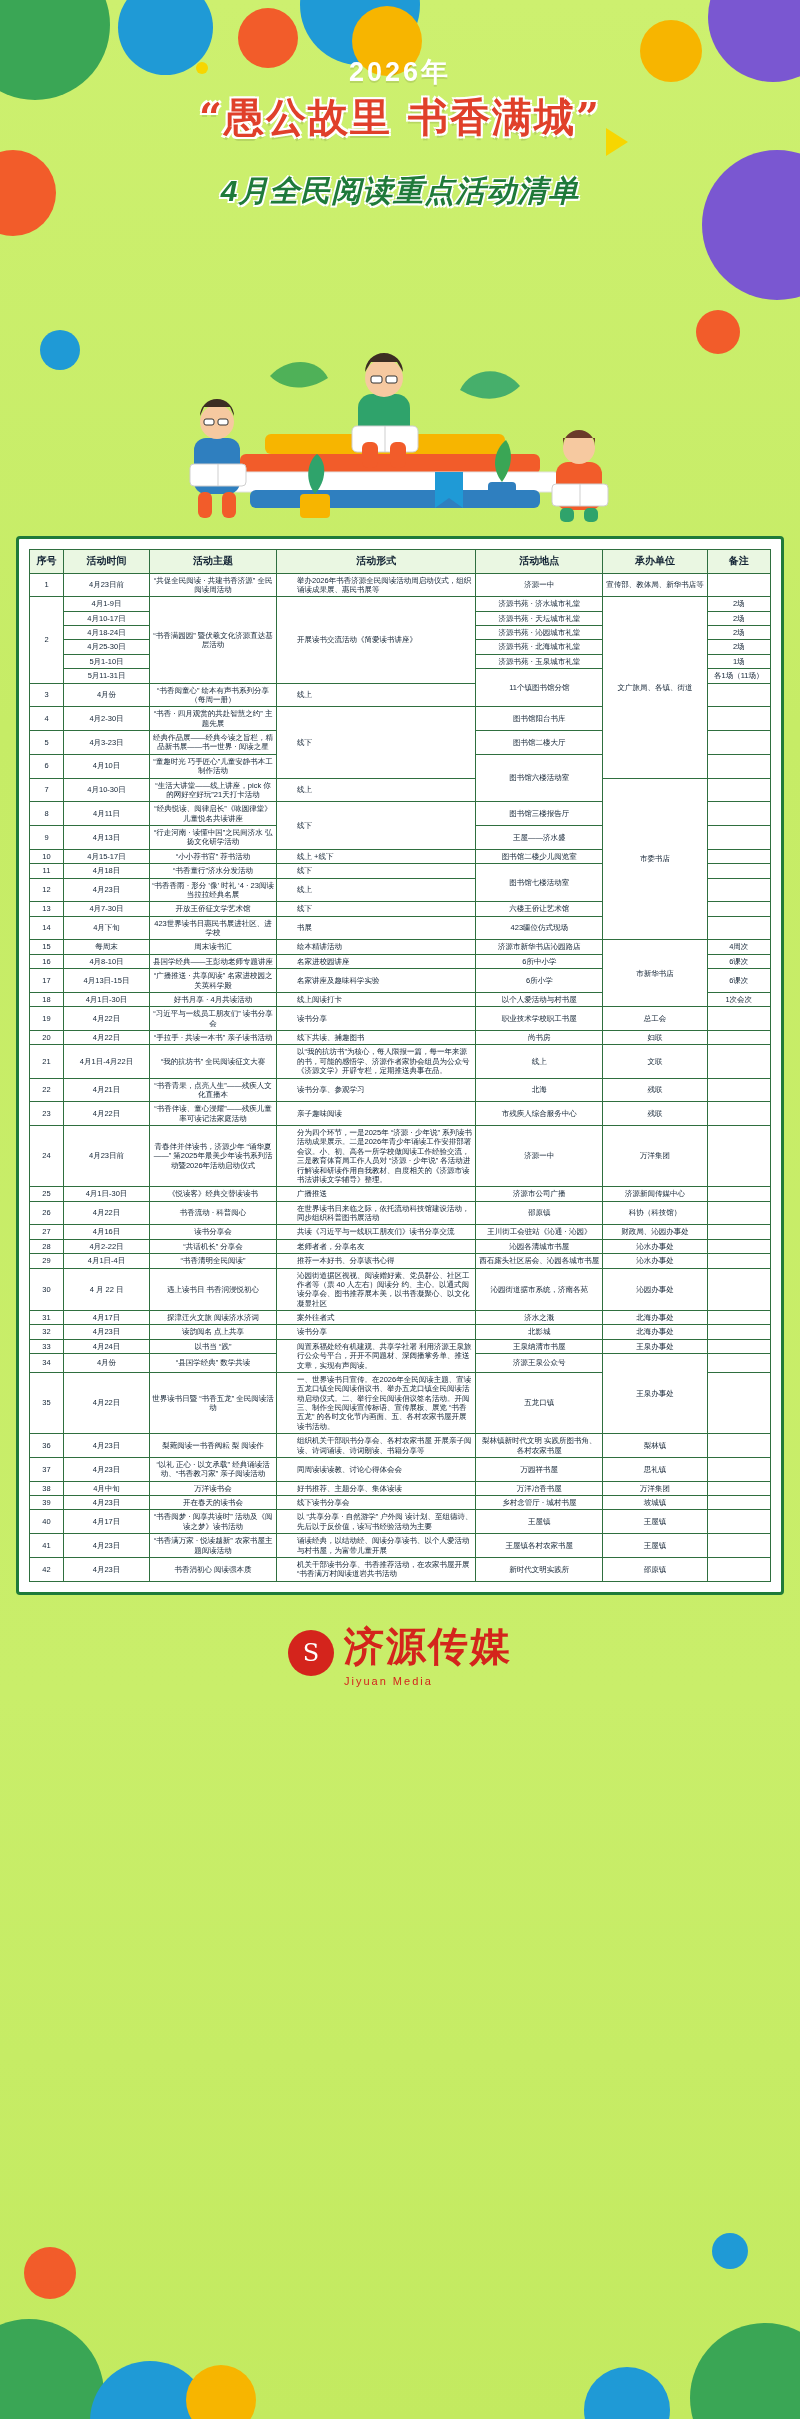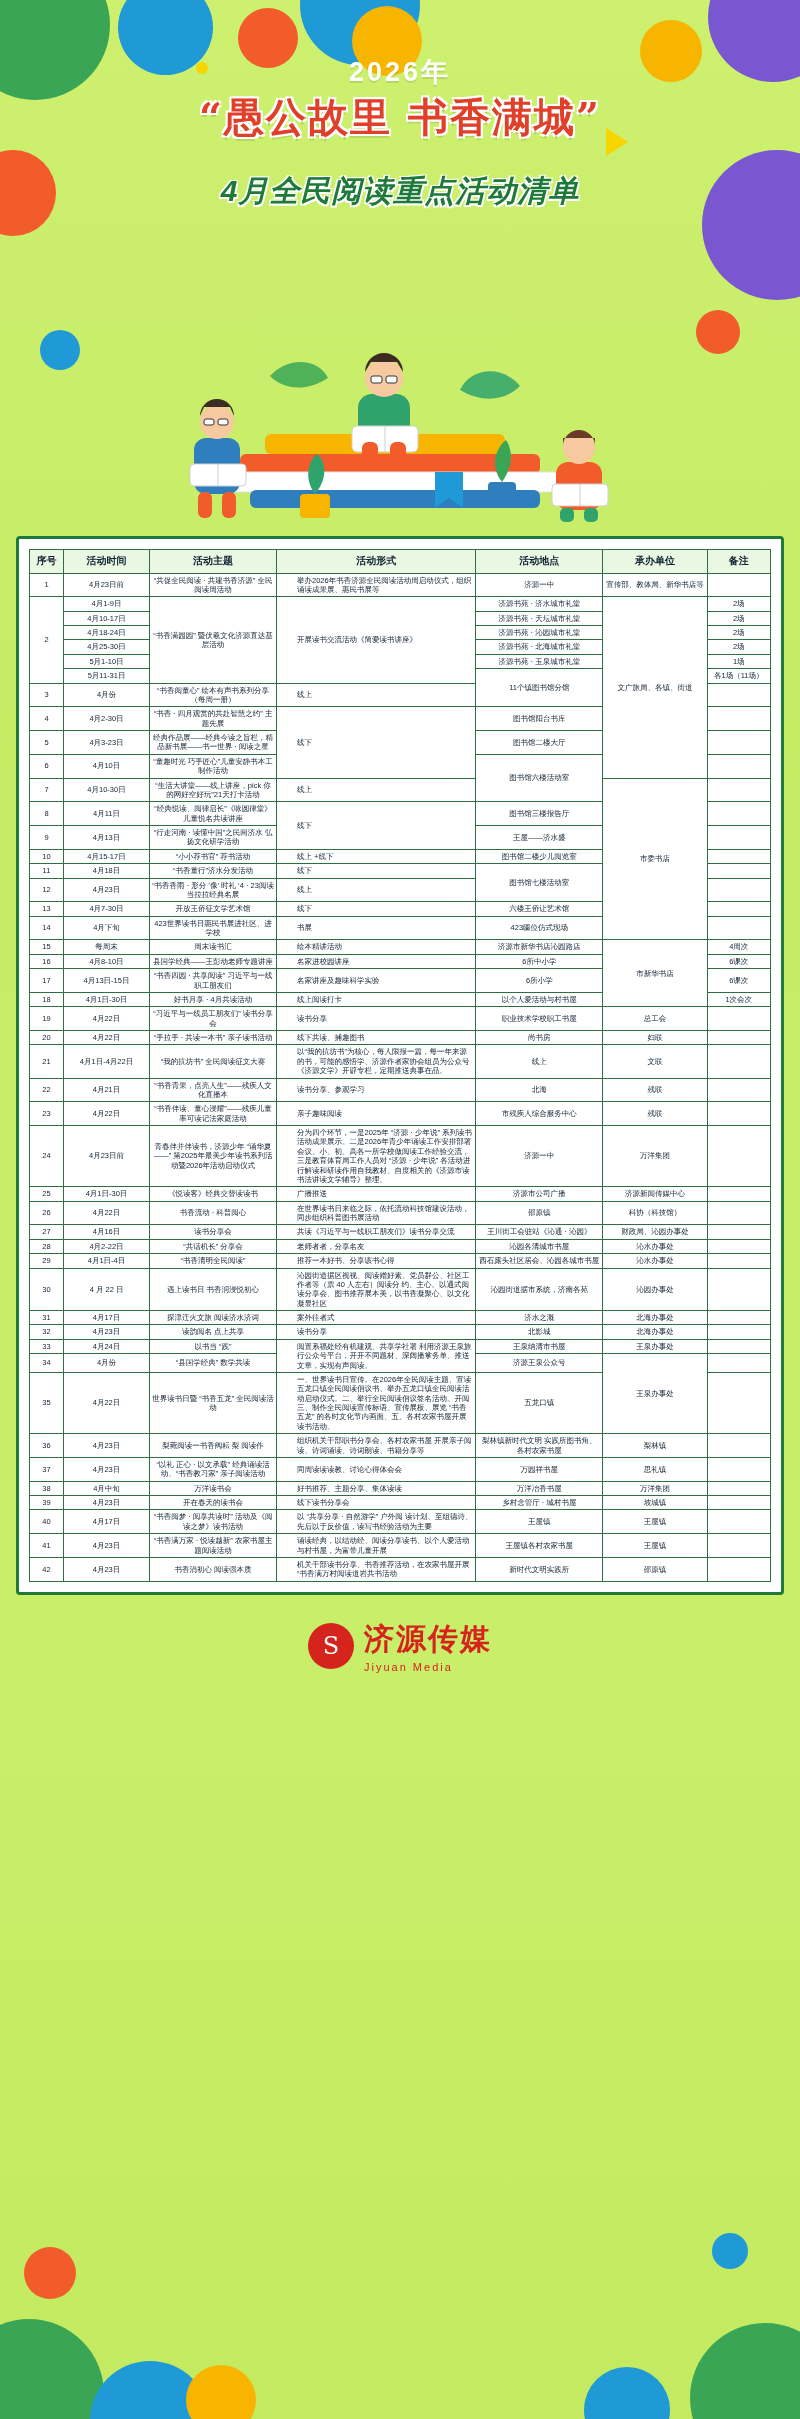--- a/index.html
+++ b/index.html
@@ -104,21 +104,21 @@
   td.left { text-align: left; padding-left: 20px; }
 
   
   .footer { position: relative; z-index: 6; text-align: center; padding: 24px 0 34px; }
   .logo-row { display: inline-flex; align-items: center; gap: 10px; }
   .logo-mark {
     width: 46px; height: 46px; border-radius: 50%;
     background: #d4241c; color: #fff; display:flex; align-items:center; justify-content:center;
     font-size: 24px; font-family: "DejaVu Serif","Liberation Serif", serif;
   }
-  .logo-cn { font-size: 30px; font-weight: bold; color: #d4241c; letter-spacing: 2px;
+  .logo-cn { font-size: 40px; font-weight: bold; color: #d4241c; letter-spacing: 2px;
     font-family: Liberation Sans, sans-serif; }
   .logo-en { font-size: 11px; color: #d4241c; letter-spacing: 2px; margin-top: 1px; text-align: left; }
 </style>
 </head>
 <body>
 
 <div class="poster">
 
   <div class="blob b1"></div>
   <div class="blob b2"></div>
@@ -375,21 +375,21 @@
             <td>16</td>
             <td>4月8-10日</td>
             <td>县国学经典——王彭动老师专题讲座</td>
             <td class="left">名家进校园讲座</td>
             <td>6所中小学</td>
             <td>6课次</td>
           </tr>
           <tr>
             <td>17</td>
             <td>4月13日-15日</td>
-            <td>“书香四园 · 共享阅读” 习近平与一线职工朋友们</td>
+            <td>“广播推送 · 共享阅读” 名家进校园之关英科学殿</td>
             <td class="left">名家讲座及趣味科学实验</td>
             <td>6所小学</td>
             <td>6课次</td>
           </tr>
           <tr>
             <td>18</td>
             <td>4月1日-30日</td>
             <td>好书月享 · 4月共读活动</td>
             <td class="left">线上阅读打卡</td>
             <td>以个人爱活动与村书屋</td>

